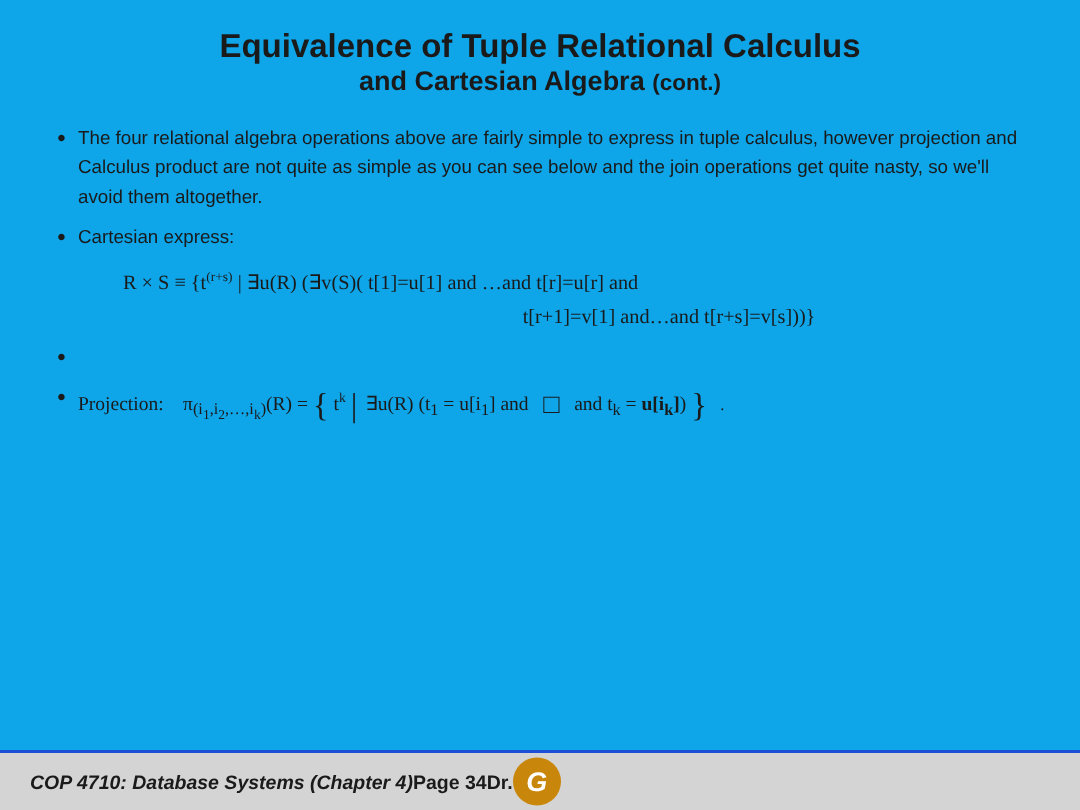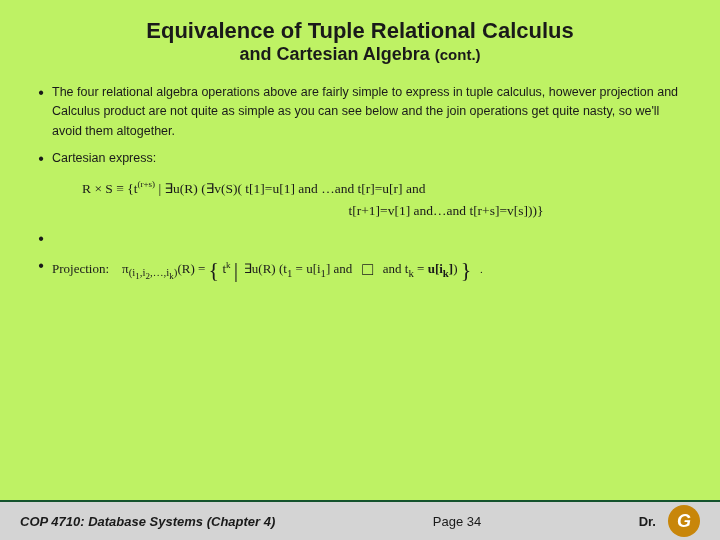--- a/index.html
+++ b/index.html
@@ -9,21 +9,21 @@
       background: #fff;
       font-family: Arial, sans-serif;
       font-size: 13px;
       overflow: hidden;
       position: relative;
     }
 
     .slide-container {
       width: 720px;
       height: 540px;
-      background: #bef264;
+      background: #0ea5e9;
       display: flex;
       flex-direction: column;
     }
 
     .slide-content {
       flex: 1;
       padding: 18px 30px 10px 30px;
     }
 
     .title-block {
@@ -85,48 +85,48 @@
 
     .notation-block {
       margin: 6px 0 8px 0;
       font-size: 12.5px;
       color: #1a1a1a;
       line-height: 1.55;
     }
 
     .footer {
       background: #d4d4d4;
-      border-top: 2px solid #14532d;
+      border-top: 2px solid #1d4ed8;
       height: 40px;
       display: flex;
       align-items: center;
       padding: 0 20px;
-      justify-content: space-between;
+      justify-content: flex-start;
     }
 
     .footer-left {
       font-size: 13px;
       font-weight: bold;
       font-style: italic;
       color: #1a1a1a;
     }
 
     .footer-center {
       font-size: 13px;
-      font-weight: normal;
+      font-weight: bold;
       color: #1a1a1a;
     }
 
     .footer-right {
       font-size: 13px;
       font-weight: bold;
       color: #1a1a1a;
       display: flex;
       align-items: center;
-      gap: 12px;
+      gap: 0;
     }
 
     .logo-circle {
       width: 32px;
       height: 32px;
       border-radius: 50%;
       background: #c8860a;
       display: flex;
       align-items: center;
       justify-content: center;

